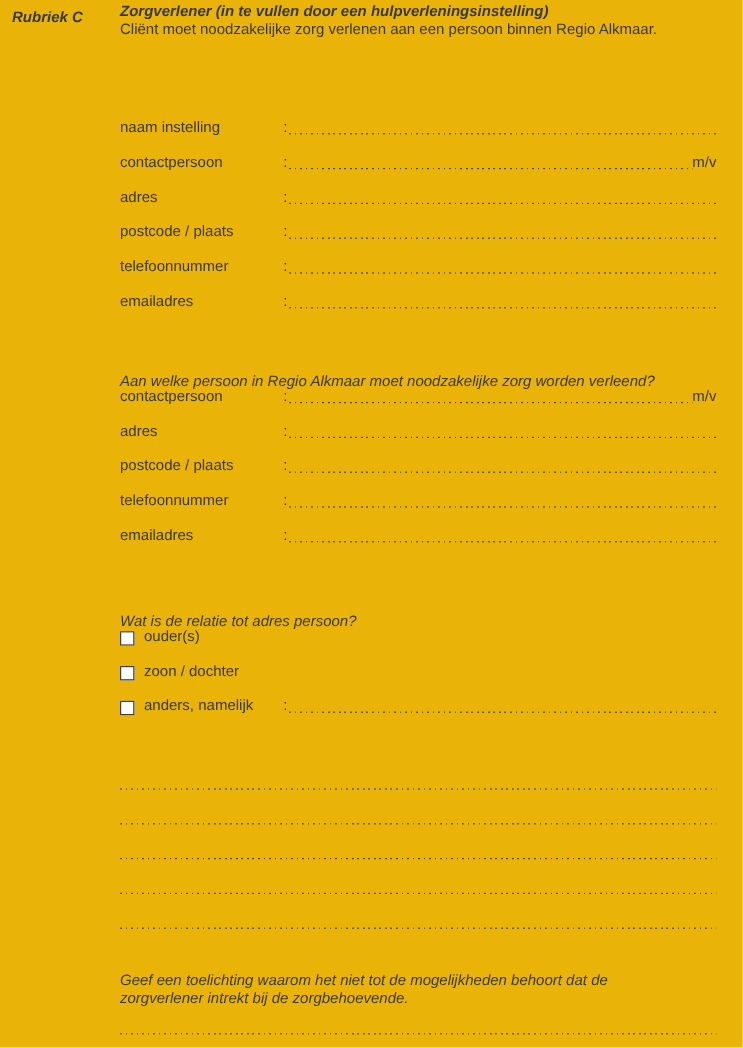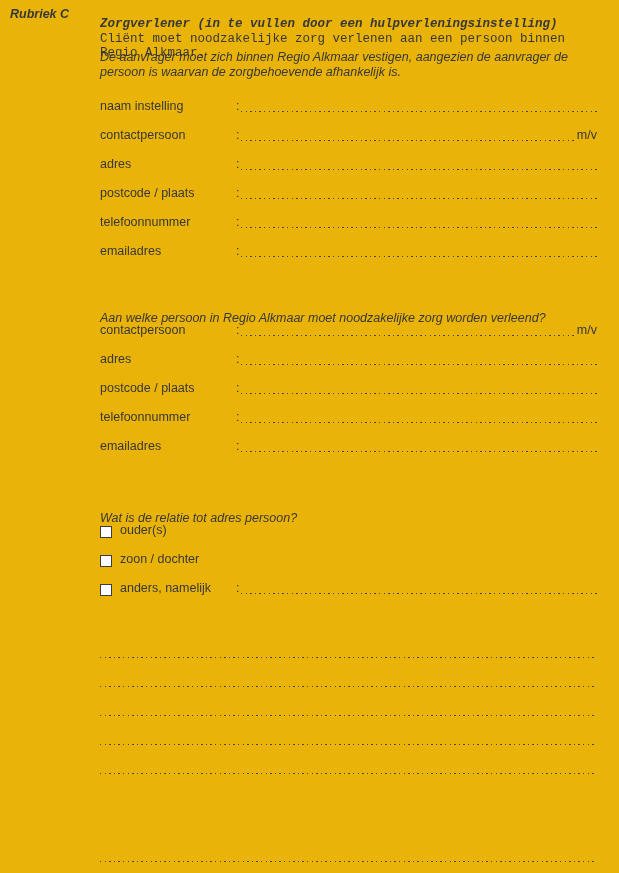--- a/index.html
+++ b/index.html
@@ -15,21 +15,21 @@
   .page { position: relative; width: 619px; height: 873px; background:#eab308; }
 
   .abs { position: absolute; }
 
   .rubriek {
     left: 10px; top: 7px;
     font-weight: bold; font-style: italic;
     white-space: nowrap;
   }
 
-  .title-block { left: 100px; top: 17px; width: 500px; line-height: 14.5px; font-family: Liberation Mono, monospace; }
+  .title-block { left: 100px; top: 2px; width: 500px; line-height: 14.5px; }
   .form-title { font-weight: bold; font-style: italic; }
   .form-subtitle { font-weight: normal; font-style: normal; }
 
   .intro { left: 100px; top: 50px; width: 505px; font-style: italic; line-height: 14.5px; }
 
   .fields { left: 100px; width: 497px; }
   .fields-1 { top: 92px; }
   .fields-2 { top: 316px; }
 
   .field-row {
@@ -90,21 +90,20 @@
 
 <div class="page">
 
   <div class="abs rubriek">Rubriek C</div>
 
   <div class="abs title-block">
     <div class="form-title">Zorgverlener (in te vullen door een hulpverleningsinstelling)</div>
     <div class="form-subtitle">Cliënt moet noodzakelijke zorg verlenen aan een persoon binnen Regio Alkmaar.</div>
   </div>
 
-  <div class="abs intro">De aanvrager moet zich binnen Regio Alkmaar vestigen, aangezien de aanvrager de persoon is waarvan de zorgbehoevende afhankelijk is.</div>
 
   <div class="abs fields fields-1">
     <div class="field-row">
       <span class="field-label">naam instelling</span>
       <span class="field-colon">:</span>
       <span class="dots"></span>
       <span class="field-suffix"></span>
     </div>
     <div class="field-row">
       <span class="field-label">contactpersoon</span>
@@ -194,18 +193,19 @@
 
 
   <div class="abs answer-lines">
     <div class="blank-line"></div>
     <div class="blank-line"></div>
     <div class="blank-line"></div>
     <div class="blank-line"></div>
     <div class="blank-line"></div>
   </div>
 
+  <div class="abs explanation">Geef een toelichting waarom het niet tot de mogelijkheden behoort dat de zorgverlener intrekt bij de zorgbehoevende.</div>
 
   <div class="abs final-line">
     <div class="blank-line"></div>
   </div>
 
 </div>
 
 </body></html>

